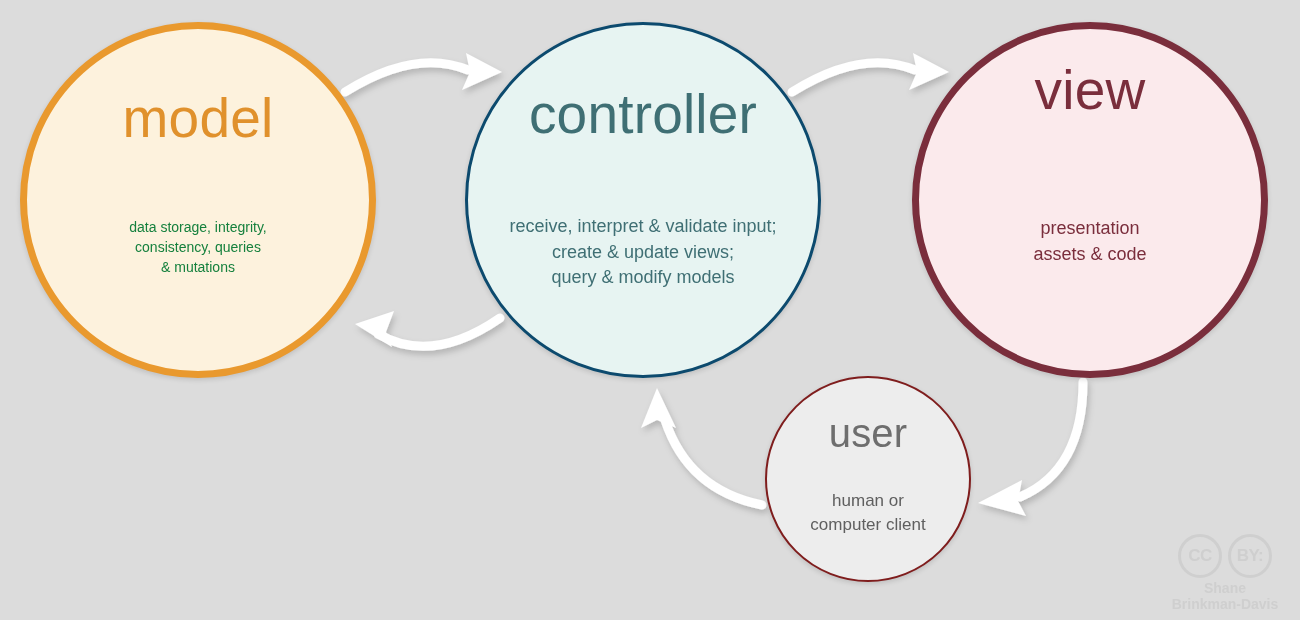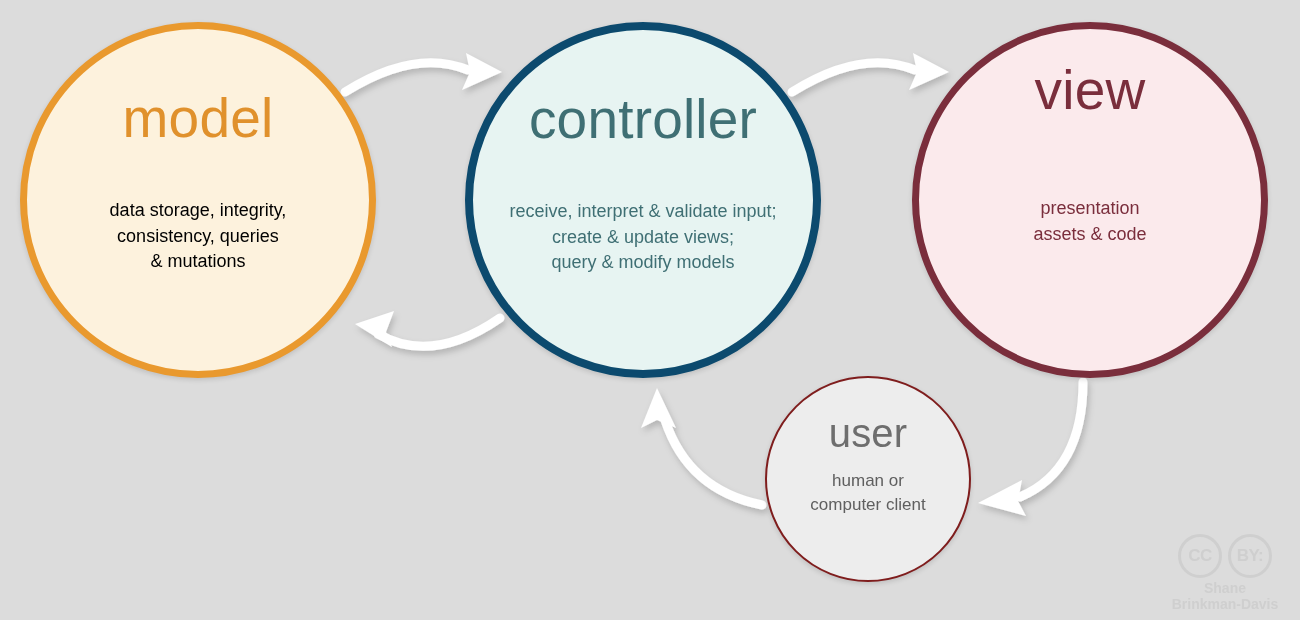--- a/index.html
+++ b/index.html
@@ -29,20 +29,21 @@
   }
   .node {
     position: absolute;
     border-radius: 50%;
     box-sizing: border-box;
     display: flex;
     flex-direction: column;
     align-items: center;
     text-align: center;
     box-shadow: 0 2px 5px rgba(0,0,0,0.13);
+    gap: 20px;
   }
   .node-title {
     font-weight: 400;
     letter-spacing: 0.2px;
     line-height: 1;
   }
   .node-desc {
     line-height: 1.42;
     white-space: pre-line;
   }
@@ -53,31 +54,31 @@
     width: 356px; height: 356px;
     background: #fdf2dd;
     border: 7px solid #e9992e;
   }
   #node-model .node-title {
     color: #e0912c;
     font-size: 55px;
     margin-top: 62px;
   }
   #node-model .node-desc {
-    color: #000000;
-    font-size: 18px;
+    color: #15803d;
+    font-size: 14px;
     margin-top: 52px;
   }
 
   
   #node-controller {
     left: 465px; top: 22px;
     width: 356px; height: 356px;
     background: #e7f4f2;
-    border: 8px solid #0c4a6e;
+    border: 3px solid #0c4a6e;
   }
   #node-controller .node-title {
     color: #3f6f74;
     font-size: 55px;
     margin-top: 62px;
   }
   #node-controller .node-desc {
     color: #3f6f74;
     font-size: 18px;
     margin-top: 52px;

